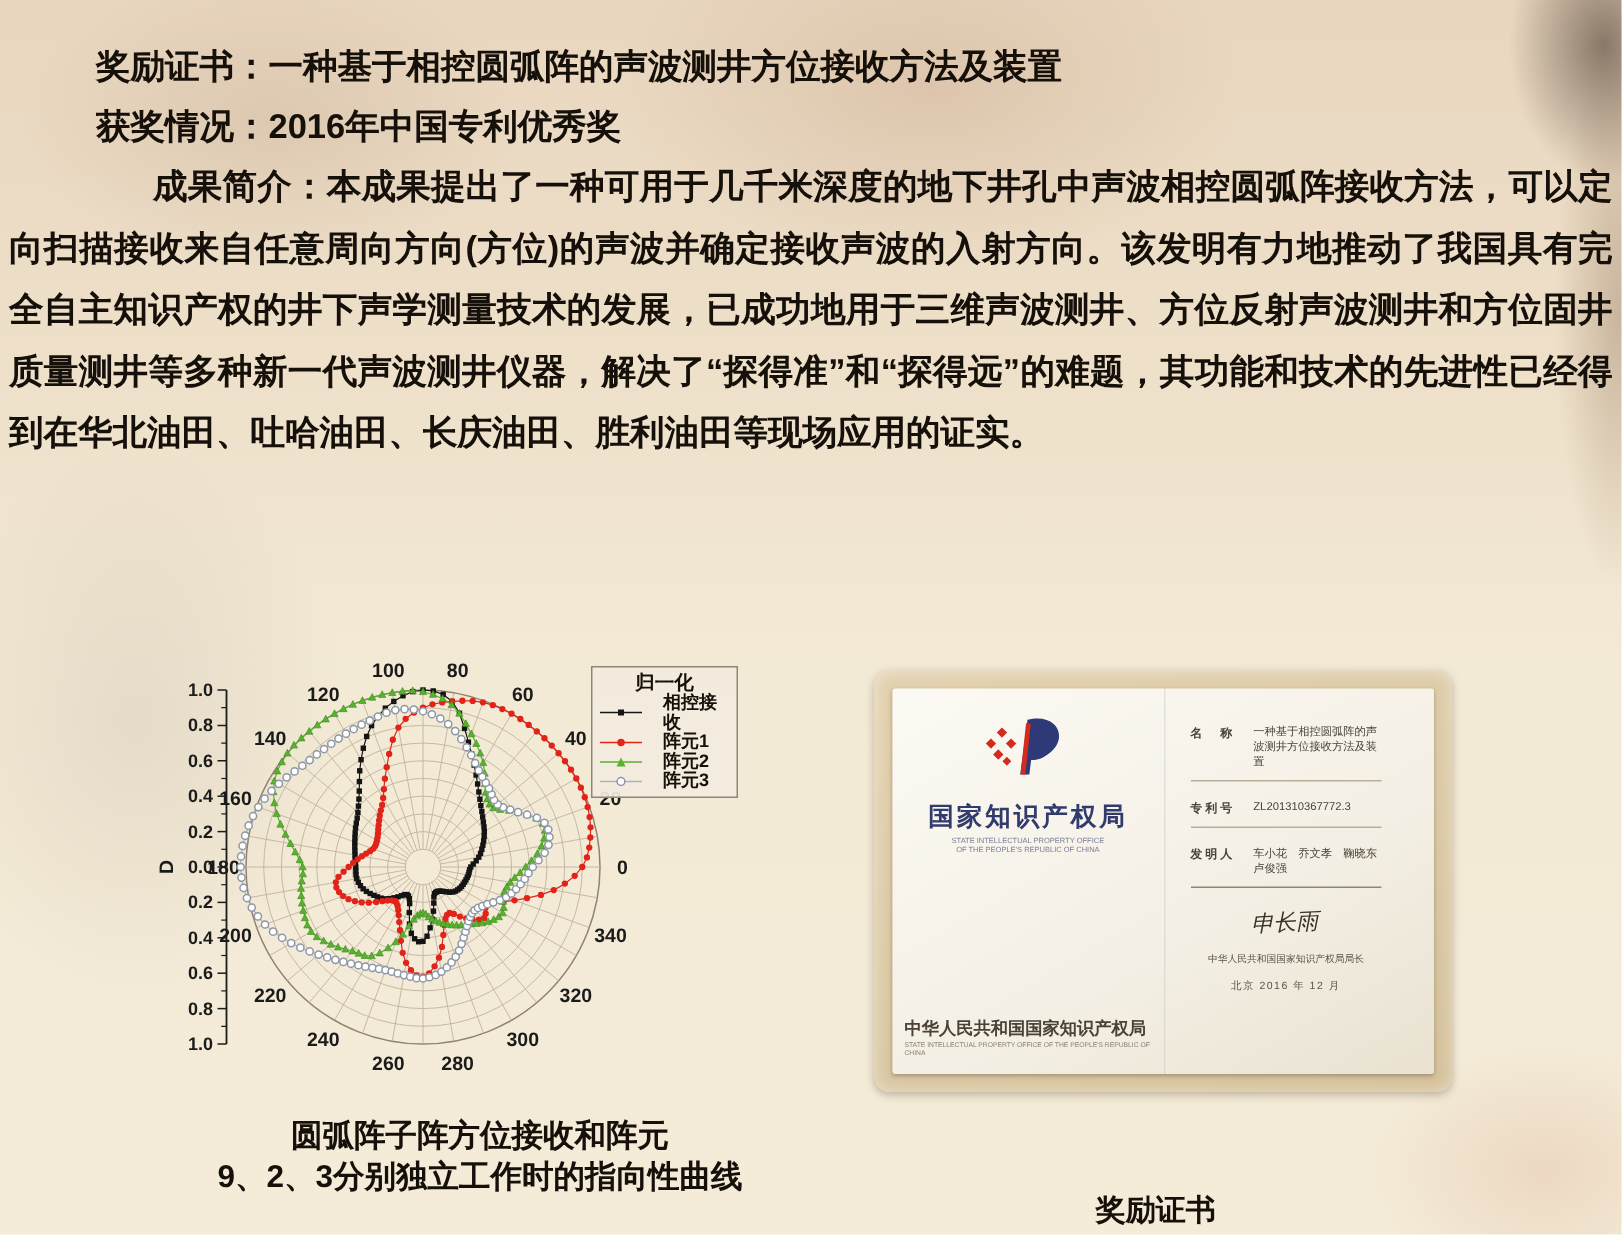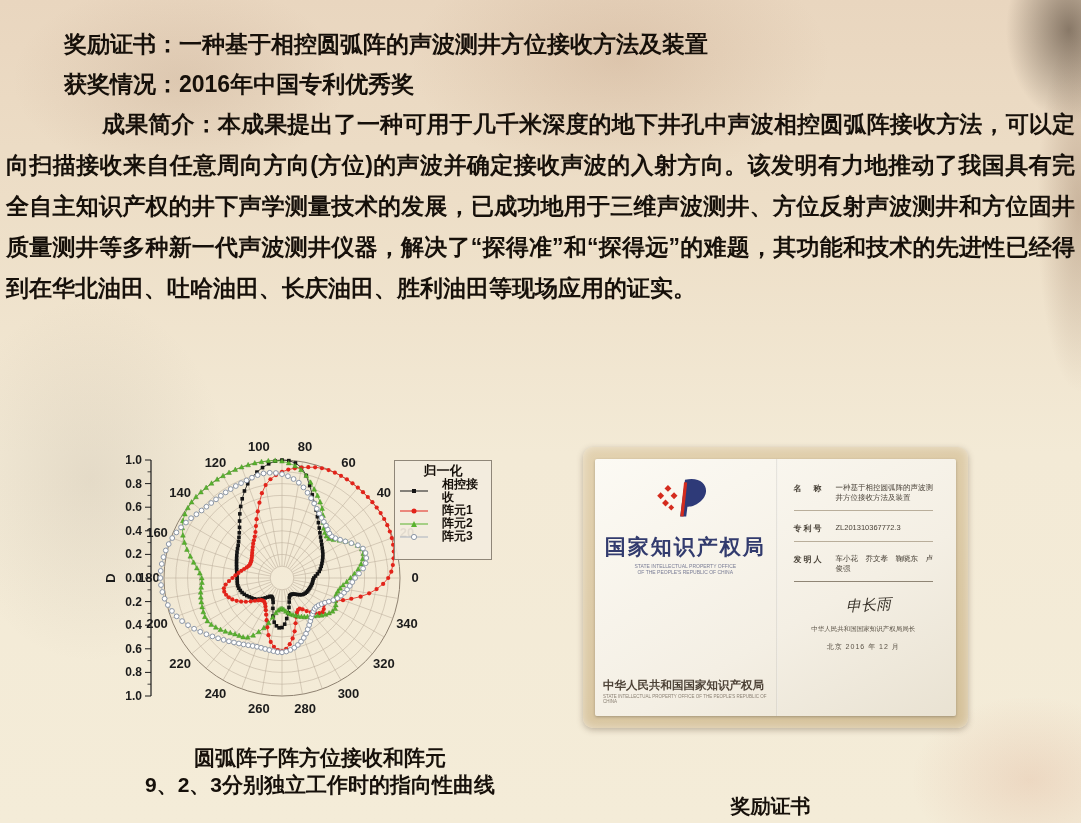--- a/index.html
+++ b/index.html
@@ -15,46 +15,46 @@
       radial-gradient(170px 120px at 1030px 780px, rgba(190,95,60,.14), rgba(190,95,60,0) 70%),
       linear-gradient(180deg,#e9d6bf 0%,#eee0c9 30%,#f3ead6 55%,#f4ecd8 100%);
   }
   .header{position:absolute;left:6px;right:6px;top:24px;}
   .h-line{font-size:23px;font-weight:bold;line-height:40px;padding-left:58px;margin:0;white-space:nowrap;}
   .abstract{font-size:23px;font-weight:bold;line-height:41px;margin:0;text-indent:96px;text-align:justify;}
   
   .chart{position:absolute;left:92px;top:424px;width:440px;height:315px;}
   .chart svg.main{position:absolute;left:0;top:0;}
   .legend{position:absolute;left:302px;top:20px;width:98px;border:1px solid #8f8678;
-          background:rgba(243,236,222,.92);padding:2px 4px 16px;box-sizing:border-box;margin-top:16px;}
+          background:rgba(243,236,222,.92);padding:2px 4px 4px;box-sizing:border-box;}
   .lg-title{text-align:center;font-size:13px;font-weight:bold;line-height:15px;}
   .lg-row{display:flex;align-items:center;gap:13px;line-height:13px;font-size:12px;font-weight:bold;}
   .lg-swatch{width:30px;height:10px;flex:0 0 auto;}
   .cap-chart{position:absolute;left:60px;top:744px;width:520px;text-align:center;
              font-size:21px;font-weight:bold;line-height:27px;}
   
   .cert{position:absolute;left:583px;top:447px;width:385px;height:281px;box-sizing:border-box;
         background:linear-gradient(160deg,#e3d2b0,#d5c19a);border-radius:10px;padding:12px;
         box-shadow:0 2px 6px rgba(90,70,50,.35), inset 0 0 10px rgba(255,255,255,.45);}
   .cert-page{height:100%;position:relative;display:flex;border-radius:2px;
         background:linear-gradient(150deg,#fcfaf4 0%,#f4efe4 60%,#e9e2d2 100%);
         box-shadow:0 1px 3px rgba(0,0,0,.25);}
   .cert-page::after{content:"";position:absolute;left:50%;top:0;bottom:0;width:2px;
         background:linear-gradient(90deg,rgba(0,0,0,.10),rgba(255,255,255,.4));}
   .cert-left{width:50%;display:flex;flex-direction:column;align-items:center;
         padding:16px 8px 12px;box-sizing:border-box;}
   .sipo-logo{width:76px;height:56px;}
-  .agency{font-size:21px;font-weight:bold;color:#323b6e;letter-spacing:2px;margin-top:2px;white-space:nowrap;}
+  .agency{font-size:17px;font-weight:bold;color:#323b6e;letter-spacing:2px;margin-top:2px;white-space:nowrap;}
   .agency-en{font-size:5px;line-height:6px;color:#7a7d96;text-align:center;margin-top:2px;}
   .award{margin-top:22px;font-size:25px;font-weight:bold;color:#df2115;letter-spacing:3px;white-space:nowrap;
          text-shadow:0 0 .4px #df2115;}
   .issuer-wrap{margin-top:auto;}
   .issuer{font-size:11.5px;font-weight:bold;color:#4c4136;white-space:nowrap;}
   .issuer-en{font-size:4.5px;color:#8b8174;margin-top:1px;}
-  .cert-right{width:50%;padding:24px 23px 12px 18px;box-sizing:border-box;color:#4a4339;}
+  .cert-right{width:50%;padding:24px 35px 12px 18px;box-sizing:border-box;color:#4a4339;}
   .cert-row{display:flex;gap:8px;align-items:flex-start;border-bottom:1px solid #b9ae9b;
             padding-bottom:7px;margin-bottom:12px;}
   .cert-row.thick{border-bottom:1.5px solid #8f8575;}
   .cl{font-size:8px;flex:0 0 34px;letter-spacing:2px;font-weight:bold;}
   .cv{font-size:7.5px;line-height:10px;flex:1;}
   .sig{margin:14px 42px 0 auto;width:fit-content;font-family:"DejaVu Serif",serif;font-style:italic;
        font-size:15px;color:#39332b;transform:rotate(-3deg);}
   .signer{font-size:6.5px;text-align:center;margin-top:10px;color:#5a5246;}
   .cdate{font-size:7px;text-align:center;margin-top:8px;color:#5a5246;letter-spacing:1px;}
   .cap-cert{position:absolute;left:633px;top:749px;width:275px;text-align:center;

